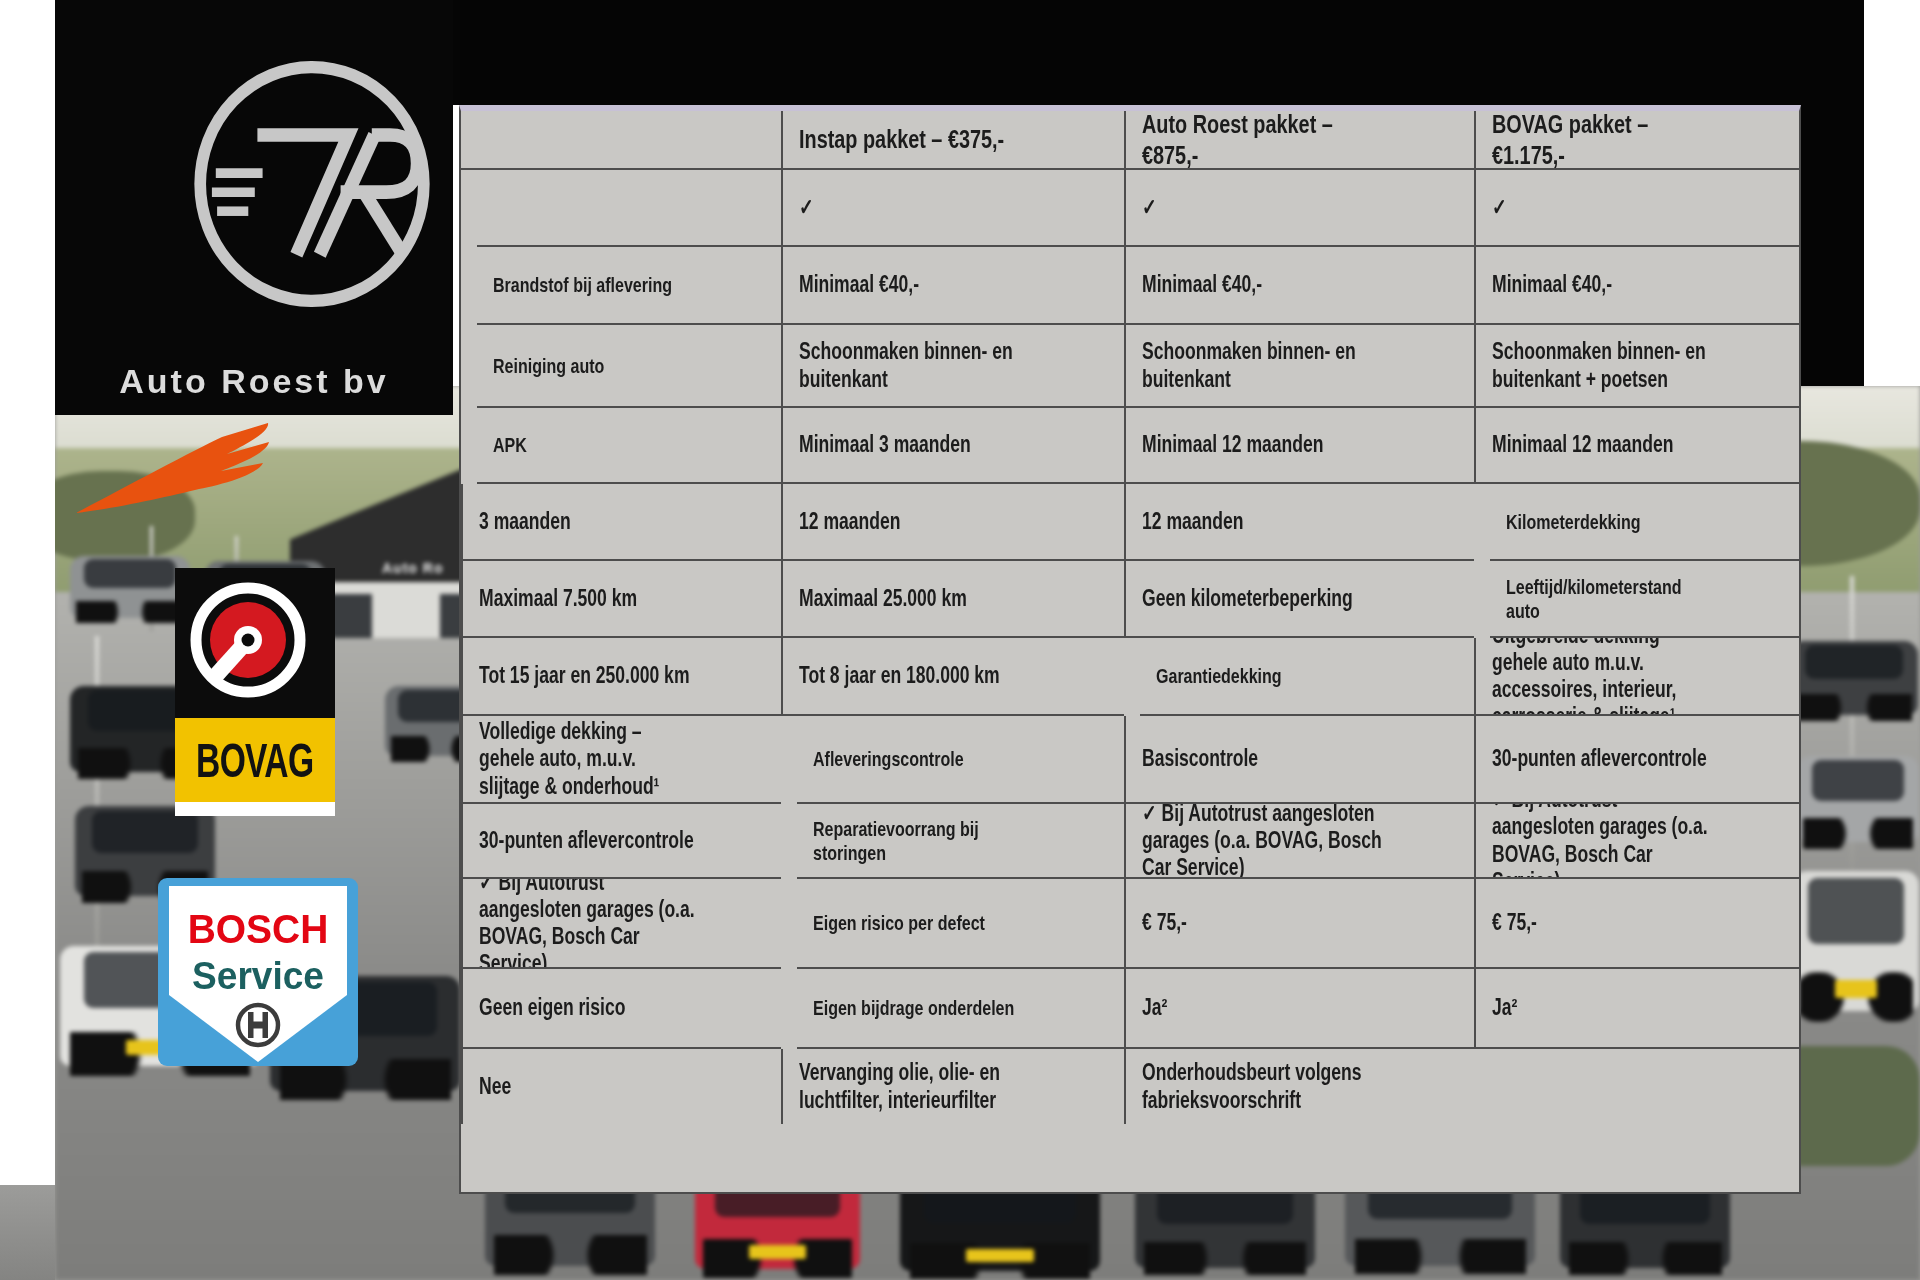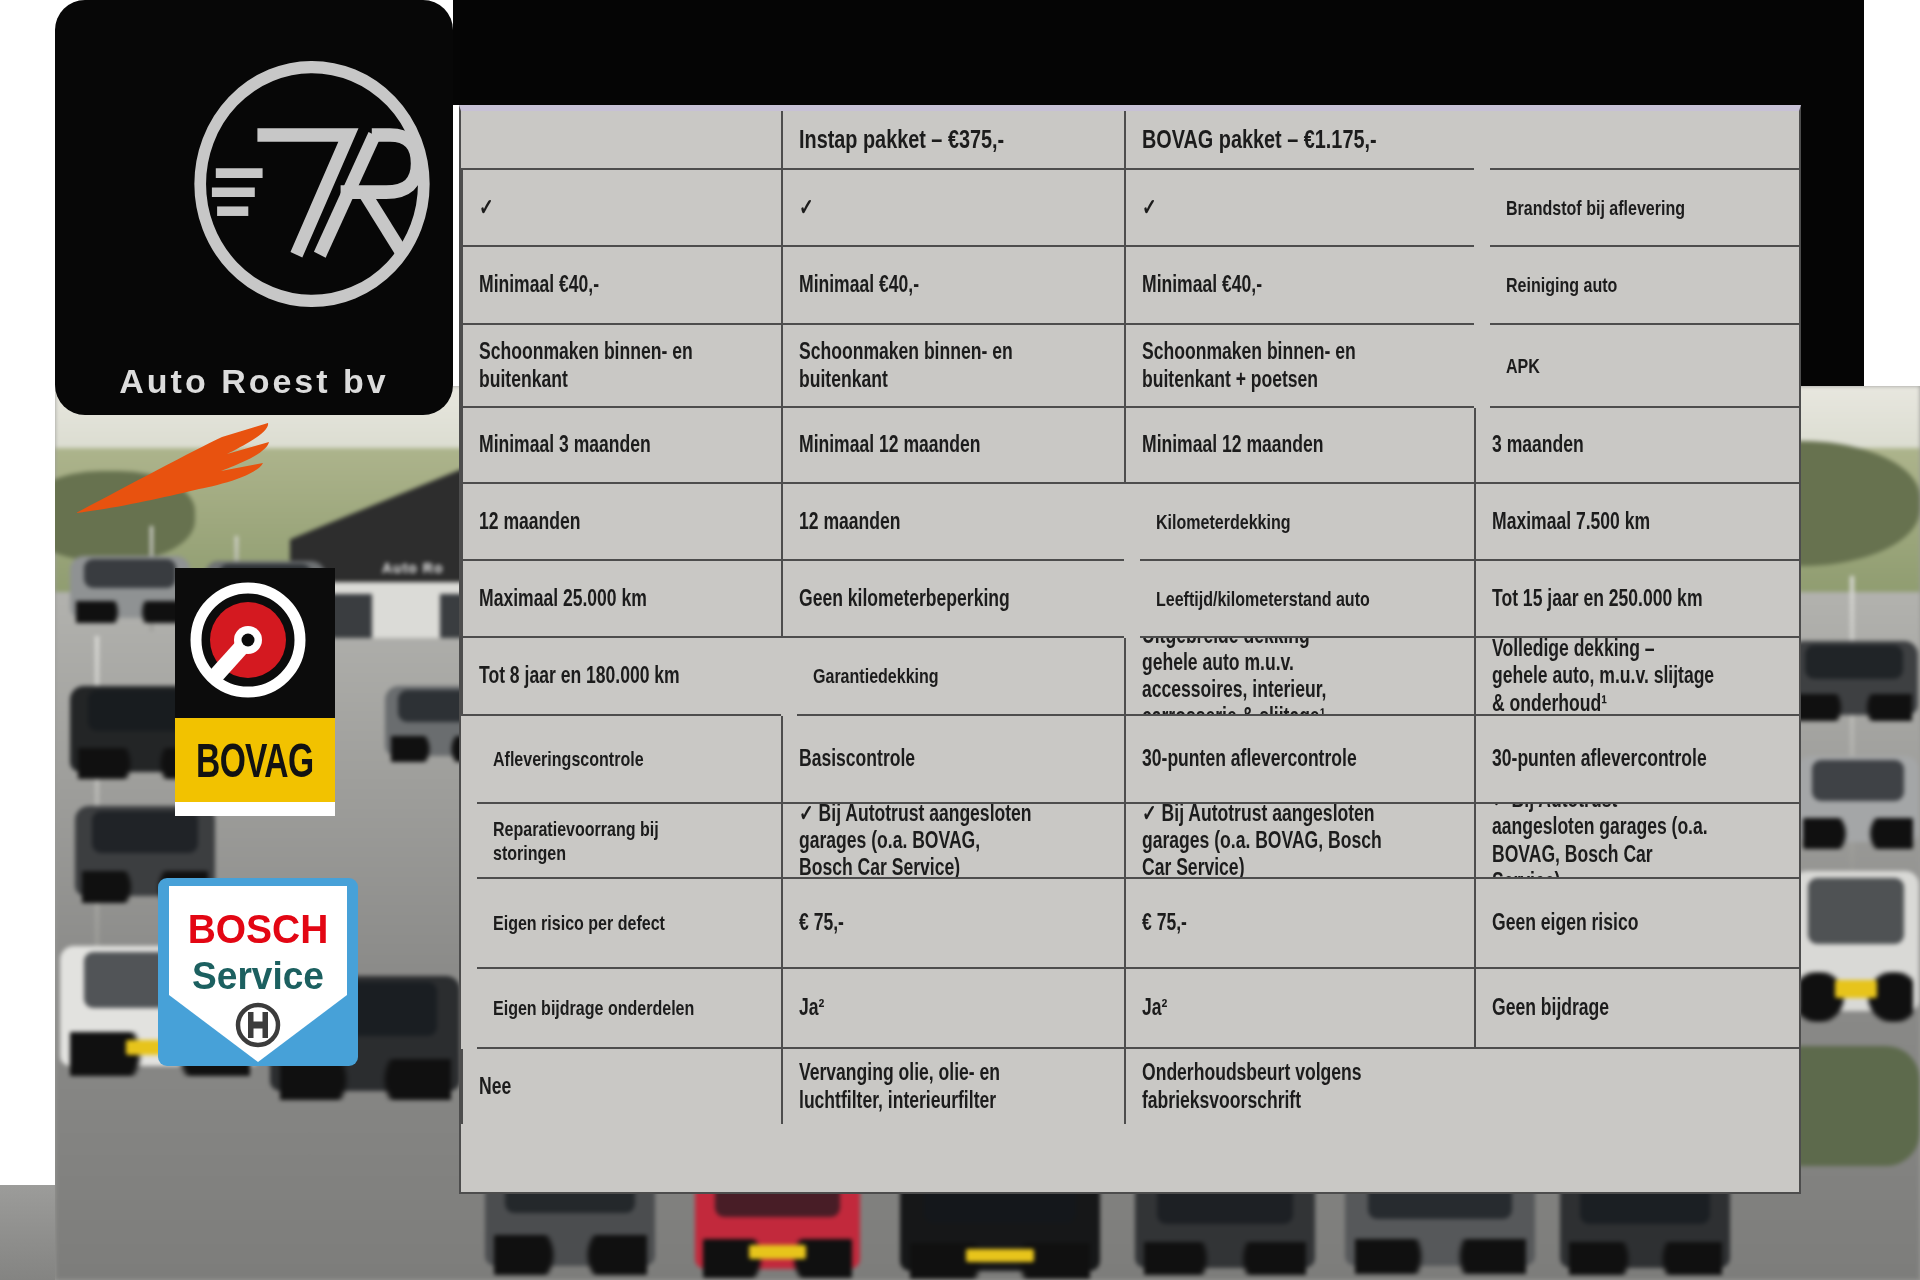--- a/index.html
+++ b/index.html
@@ -35,21 +35,21 @@
               background:radial-gradient(circle at 17% 50%,#101010 24%,transparent 28%),
                          radial-gradient(circle at 83% 50%,#101010 24%,transparent 28%);}
   .plate{position:absolute;left:33%;bottom:9%;width:34%;height:13%;background:#e7c41b;
          border-radius:2px;z-index:2;}
   .corner-strip{position:absolute;left:0;top:1185px;width:55px;height:95px;z-index:1;
                 background:linear-gradient(#9c9c9a,#848482);}
 
   
   .band-top{position:absolute;left:453px;top:0;width:1411px;height:105px;background:#050505;z-index:3;}
   .band-right{position:absolute;left:1797px;top:0;width:67px;height:386px;background:#050505;z-index:3;}
-  .logo-box{position:absolute;left:55px;top:0;width:398px;height:415px;background:#070707;z-index:3;border-radius:30px;}
+  .logo-box{position:absolute;left:55px;top:0;width:398px;height:415px;background:#070707;z-index:3;}
   .monogram{position:absolute;left:127px;top:48px;}
   .company{position:absolute;left:0;right:0;top:362px;text-align:center;color:#dcdcdc;
            font:bold 34px "Liberation Sans",sans-serif;letter-spacing:3px;}
 
   
   .rdw{position:absolute;left:70px;top:413px;width:350px;height:112px;z-index:4;}
   .rdw-text{position:absolute;left:206px;top:10px;font:bold 60px "Liberation Serif",serif;
             color:#20203a;letter-spacing:1px;}
   .bovag{position:absolute;left:175px;top:568px;width:160px;height:248px;background:#fff;
          z-index:4;}
@@ -196,20 +196,23 @@
   </div>
 
   <div class="pkg-table">
       <div class="cell head">
         <span class="fit"></span>
       </div>
       <div class="cell head cl">
         <span class="fit">Instap pakket – €375,-</span>
       </div>
       <div class="cell head cl">
+        <span class="fit">Auto Roest pakket – €875,-</span>
+      </div>
+      <div class="cell head cl">
         <span class="fit">BOVAG pakket – €1.175,-</span>
       </div>
       <div class="cell label">
         <span class="fit"></span>
       </div>
       <div class="cell val cl">
         <span class="fit">✓</span>
       </div>
       <div class="cell val cl">
         <span class="fit">✓</span>
@@ -329,23 +332,20 @@
         <span class="fit">Geen eigen risico</span>
       </div>
       <div class="cell label">
         <span class="fit">Eigen bijdrage onderdelen</span>
       </div>
       <div class="cell val cl">
         <span class="fit">Ja²</span>
       </div>
       <div class="cell val cl">
         <span class="fit">Ja²</span>
-      </div>
-      <div class="cell val cl">
-        <span class="fit">Geen bijdrage</span>
       </div>
       <div class="cell val cl lastrow">
         <span class="fit">Nee</span>
       </div>
       <div class="cell val cl lastrow">
         <span class="fit">Vervanging olie, olie- en luchtfilter, interieurfilter</span>
       </div>
       <div class="cell val cl lastrow">
         <span class="fit">Onderhoudsbeurt volgens fabrieksvoorschrift</span>
       </div>

